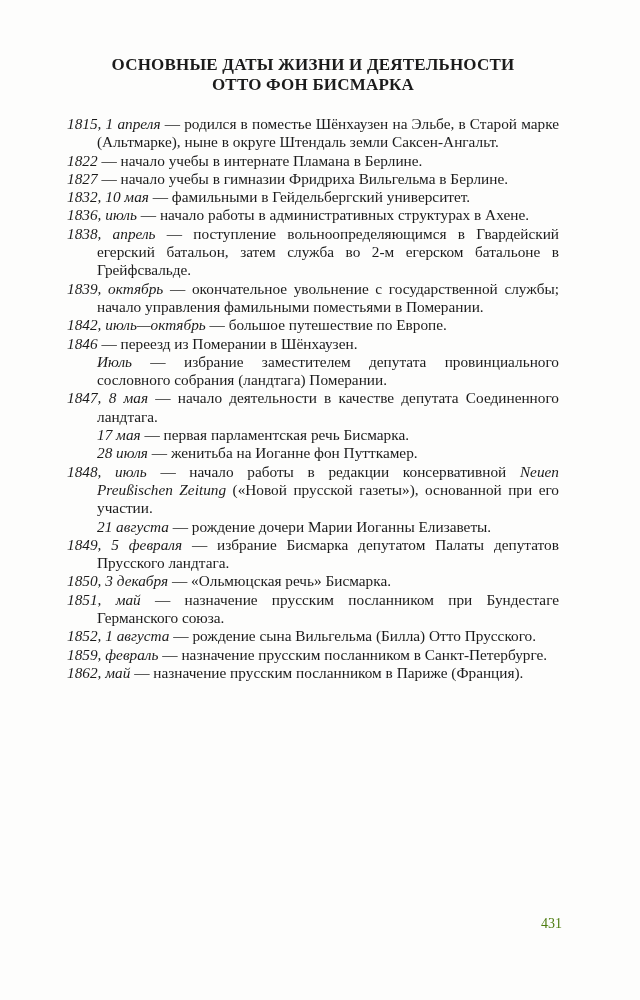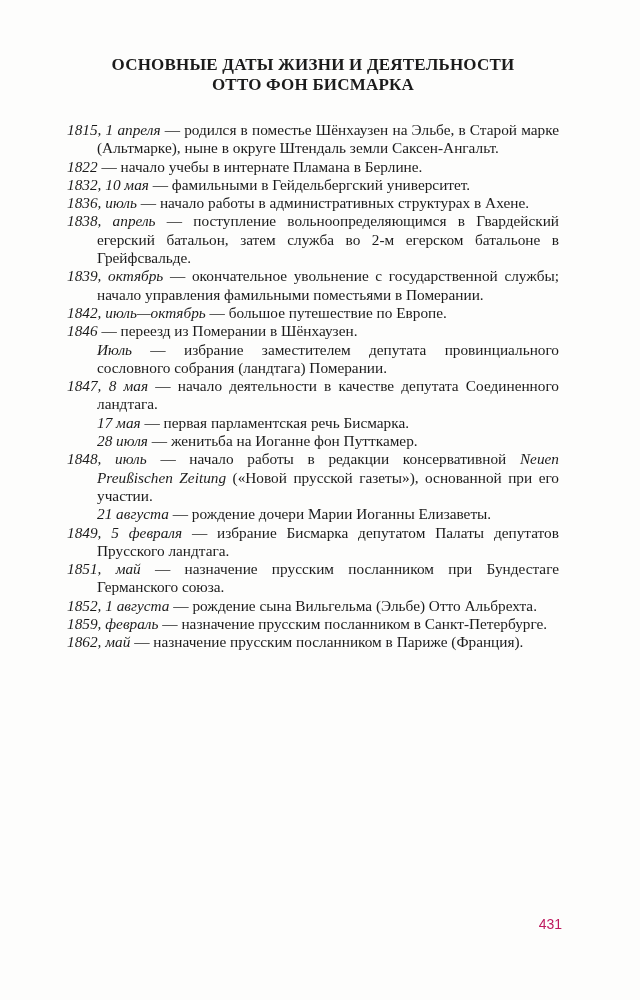--- a/index.html
+++ b/index.html
@@ -18,70 +18,72 @@
     left: 67px;
     top: 55px;
     width: 492px;
   }
   .title {
     text-align: center;
     font-size: 17px;
     font-weight: bold;
     line-height: 20px;
     letter-spacing: 0.2px;
-    margin-bottom: 26px;
+    margin-bottom: 20px;
   }
   .title-line { display: block; }
   .entries p.entry {
     font-size: 15.3px;
     line-height: 18.3px;
     text-align: justify;
     padding-left: 30px;
     text-indent: -30px;
     hyphens: auto;
     -webkit-hyphens: auto;
   }
   .entries p.entry.sub {
     text-indent: 0;
   }
   .entry i.date { }
   .page-number {
     position: absolute;
     top: 916px;
     right: 78px;
-    font-family: Liberation Sans, sans-serif;
+    font-family: Liberation Serif, serif;
     font-size: 14px;
-    color: #be185d;
+    color: #4d7c0f;
   }
 </style>
 </head>
 <body>
 
 <div class="page">
   <div class="content">
     <h1 class="title">
       <span class="title-line">ОСНОВНЫЕ ДАТЫ ЖИЗНИ И ДЕЯТЕЛЬНОСТИ</span>
       <span class="title-line">ОТТО ФОН БИСМАРКА</span>
     </h1>
     <div class="entries" id="entries">
         <p class="entry"><i class="date">1815, 1 апреля</i> — <span>родился в поместье Шёнхаузен на Эльбе, в Старой марке (Альтмарке), ныне в округе Штендаль земли Саксен-Ангальт.</span></p>
         <p class="entry"><i class="date">1822</i> — <span>начало учебы в интернате Пламана в Берлине.</span></p>
+        <p class="entry"><i class="date">1827</i> — <span>начало учебы в гимназии Фридриха Вильгельма в Берлине.</span></p>
         <p class="entry"><i class="date">1832, 10 мая</i> — <span>фамильными в Гейдельбергский университет.</span></p>
         <p class="entry"><i class="date">1836, июль</i> — <span>начало работы в административных структурах в Ахене.</span></p>
         <p class="entry"><i class="date">1838, апрель</i> — <span>поступление вольноопределяющимся в Гвардейский егерский батальон, затем служба во 2-м егерском батальоне в Грейфсвальде.</span></p>
         <p class="entry"><i class="date">1839, октябрь</i> — <span>окончательное увольнение с государственной службы; начало управления фамильными поместьями в Померании.</span></p>
         <p class="entry"><i class="date">1842, июль—октябрь</i> — <span>большое путешествие по Европе.</span></p>
         <p class="entry"><i class="date">1846</i> — <span>переезд из Померании в Шёнхаузен.</span></p>
         <p class="entry sub"><i class="date">Июль</i> — <span>избрание заместителем депутата провинциального сословного собрания (ландтага) Померании.</span></p>
         <p class="entry"><i class="date">1847, 8 мая</i> — <span>начало деятельности в качестве депутата Соединенного ландтага.</span></p>
         <p class="entry sub"><i class="date">17 мая</i> — <span>первая парламентская речь Бисмарка.</span></p>
         <p class="entry sub"><i class="date">28 июля</i> — <span>женитьба на Иоганне фон Путткамер.</span></p>
         <p class="entry"><i class="date">1848, июль</i> — <span>начало работы в редакции консервативной </span><i>Neuen Preußischen Zeitung</i><span> («Новой прусской газеты»), основанной при его участии.</span></p>
         <p class="entry sub"><i class="date">21 августа</i> — <span>рождение дочери Марии Иоганны Елизаветы.</span></p>
         <p class="entry"><i class="date">1849, 5 февраля</i> — <span>избрание Бисмарка депутатом Палаты депутатов Прусского ландтага.</span></p>
+        <p class="entry"><i class="date">1850, 3 декабря</i> — <span>«Ольмюцская речь» Бисмарка.</span></p>
         <p class="entry"><i class="date">1851, май</i> — <span>назначение прусским посланником при Бундестаге Германского союза.</span></p>
-        <p class="entry"><i class="date">1852, 1 августа</i> — <span>рождение сына Вильгельма (Эльбе) Отто Альбрехта.</span></p>
+        <p class="entry"><i class="date">1852, 1 августа</i> — <span>рождение сына Вильгельма (Билла) Отто Прусского.</span></p>
         <p class="entry"><i class="date">1859, февраль</i> — <span>назначение прусским посланником в Санкт-Петербурге.</span></p>
         <p class="entry"><i class="date">1862, май</i> — <span>назначение прусским посланником в Париже (Франция).</span></p>
       </div>
   </div>
   <div class="page-number">431</div>
 </div>
 
 </body></html>

